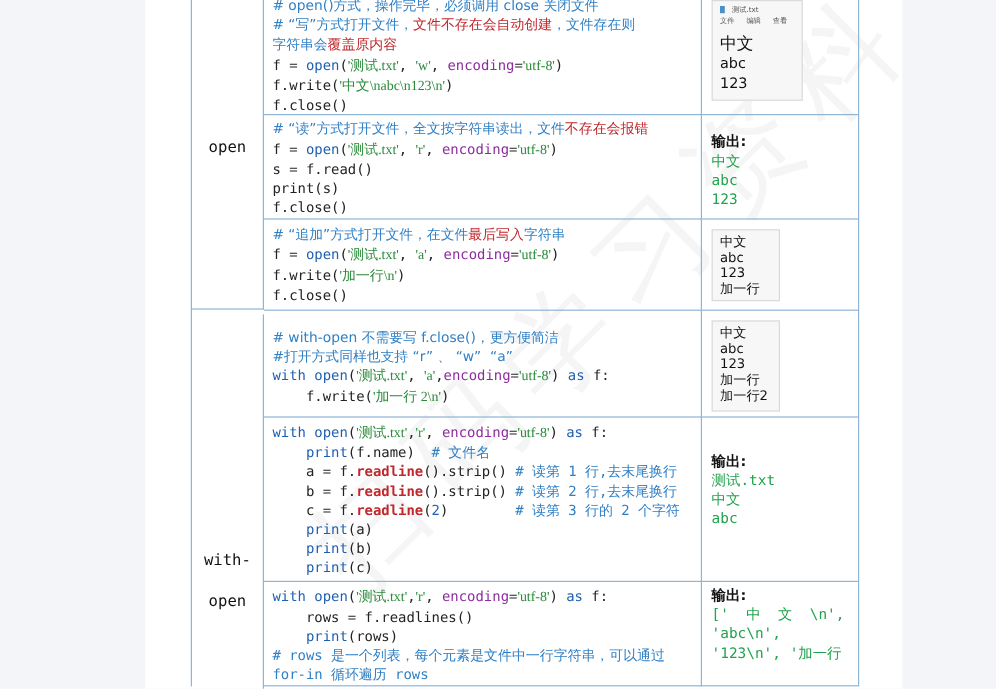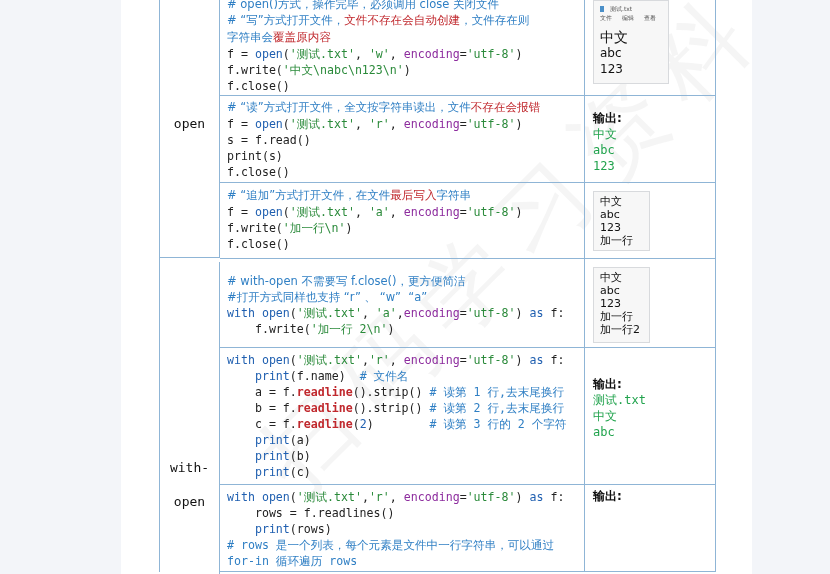--- a/index.html
+++ b/index.html
@@ -29,21 +29,21 @@
     font-family:"DejaVu Sans Mono", monospace; font-size:11.6px; line-height:16px;
     color:#222; white-space:pre;
   }
   .out-cell {
     position:absolute; left:425px; width:130px; box-sizing:border-box; padding:0 0 0 8px;
     font-size:12px; line-height:16px;
   }
   .cm { color:#2f7fc4; font-family:"DejaVu Sans", sans-serif; font-size:11.5px; }
   .cmm { color:#2f7fc4; }
   .red { color:#c0282d; font-family:Liberation Serif, serif; }
-  .str { color:#2a8a3a; }
+  .str { color:#2a8a3a;font-family:Liberation Serif, serif; }
   .kw { color:#1f5fb0; }
   .fn { color:#1f5fb0; }
   .kwa { color:#8d2c9e; }
   .rl { color:#c0282d;font-weight:bold; }
   .out-title { font-weight:bold; color:#111; font-size:12px; }
   .out-line { color:#21a34d; font-family:"DejaVu Sans Mono", monospace; font-size:12px; }
   .notepad {
     position:absolute; border:1px solid #d8dadd; background:#f7f7f7; box-sizing:border-box;
     font-size:11px; line-height:13px; color:#111; padding:3px 6px;
   }
@@ -121,14 +121,17 @@
   <div class="out-cell" style="top:358px; height:137px; padding-top:28px; border-bottom:1px solid #8fb5d6;">
       <div class="out-title">输出:</div>
       <div class="out-line" style="white-space: pre;">测试.txt</div>
       <div class="out-line" style="white-space: pre;">中文</div>
       <div class="out-line" style="white-space: pre;">abc</div>
     </div>
 
   <div class="code-cell" style="top:495px; height:87px; padding-top:4px; border-bottom:1px solid #8fb5d6;"><div><span class="kw">with </span><span class="fn">open</span><span>(</span><span class="str">'测试.txt'</span><span>,</span><span class="str">'r'</span><span>, </span><span class="kwa">encoding</span><span>=</span><span class="str">'utf-8'</span><span>) </span><span class="kw">as</span><span> f:</span></div><div><span>    rows = f.readlines()</span></div><div><span>    </span><span class="fn">print</span><span>(rows)</span></div><div><span class="cmm"># rows 是一个列表，每个元素是文件中一行字符串，可以通过</span></div><div><span class="cmm">for-in 循环遍历 rows</span></div></div>
   <div class="out-cell" style="top:495px; height:87px; padding-top:3px; border-bottom:1px solid #8fb5d6;">
       <div class="out-title">输出:</div>
+      <div class="out-line" style="white-space: pre;">['  中  文  \n',</div>
+      <div class="out-line" style="white-space: pre;">'abc\n',</div>
+      <div class="out-line" style="white-space: pre;">'123\n', '加一行</div>
     </div>
 </div>
 
 </body></html>

